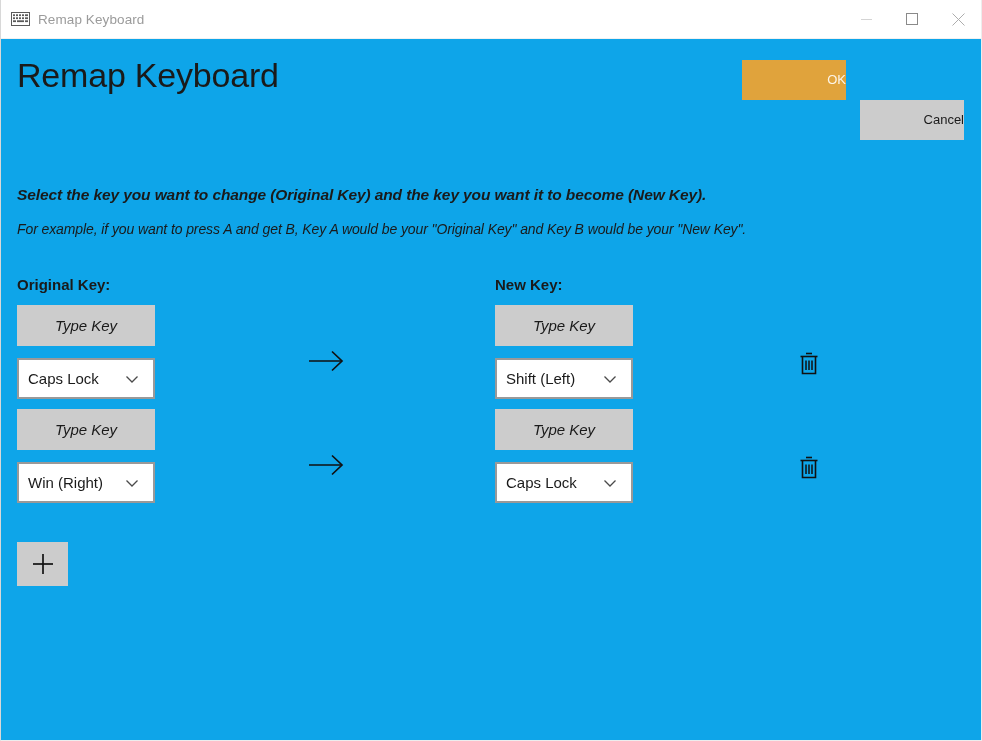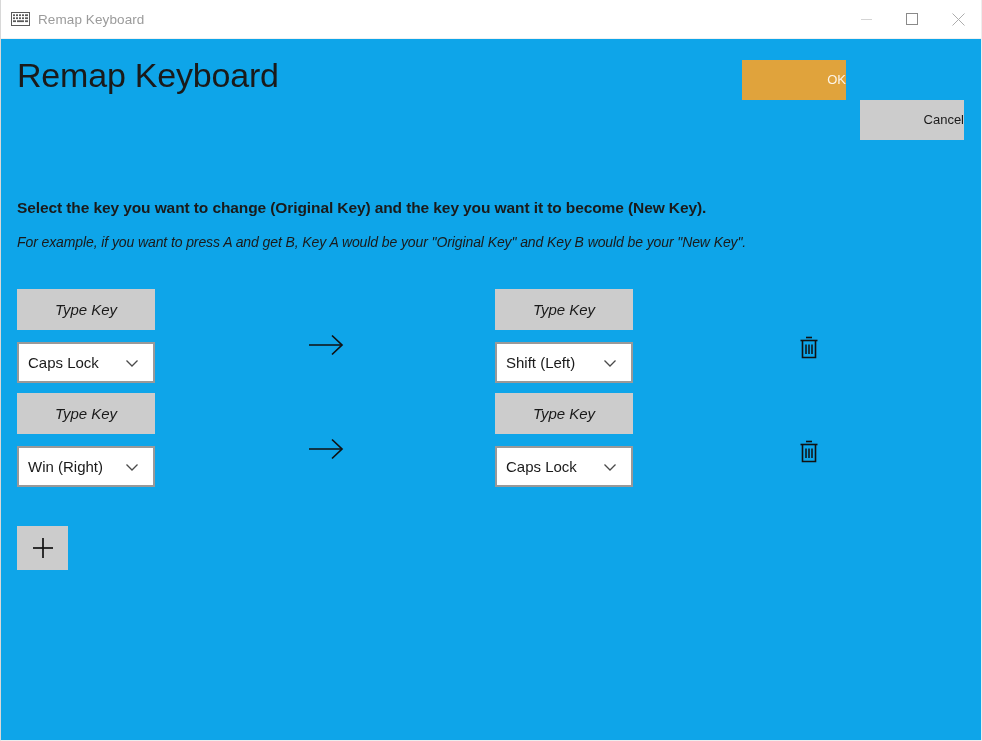--- a/index.html
+++ b/index.html
@@ -126,22 +126,23 @@
     margin-top: 40px;
   }
 
   .desc {
     margin: 0;
     color: #1a1a1a;
   }
   .desc-primary {
     font-size: 15.5px;
     font-weight: bold;
-    margin-top: 59px;
+    margin-top: 46px;
     letter-spacing: -0.1px;
+    font-style: italic;
   }
   .desc-example {
     font-size: 14px;
     font-style: italic;
     margin-top: 17px;
     letter-spacing: -0.1px;
   }
 
   
   .remap-table {
@@ -313,20 +314,24 @@
         <button class="btn btn-ok">OK</button>
         <button class="btn btn-cancel">Cancel</button>
       </div>
     </div>
 
     <p class="desc desc-primary">Select the key you want to change (Original Key) and the key you want it to become (New Key).</p>
     <p class="desc desc-example">For example, if you want to press A and get B, Key A would be your "Original Key" and Key B would be your "New Key".</p>
 
     <div class="remap-table">
 
+      <div class="col-headers">
+        <span class="col-head-orig">Original Key:</span>
+        <span>New Key:</span>
+      </div>
 
       <div class="remap-row">
         <div class="key-col">
           <button class="type-key-btn">Type Key</button>
           <div class="key-select">
             <span class="key-select-value">Caps Lock</span>
             <span class="chevron">
               <svg width="18" height="18" viewBox="0 0 18 18" fill="none" xmlns="http://www.w3.org/2000/svg">
                 <path d="M3.5 6.5 L9 12 L14.5 6.5" stroke="#4a4a4a" stroke-width="1.3"></path>
               </svg>

